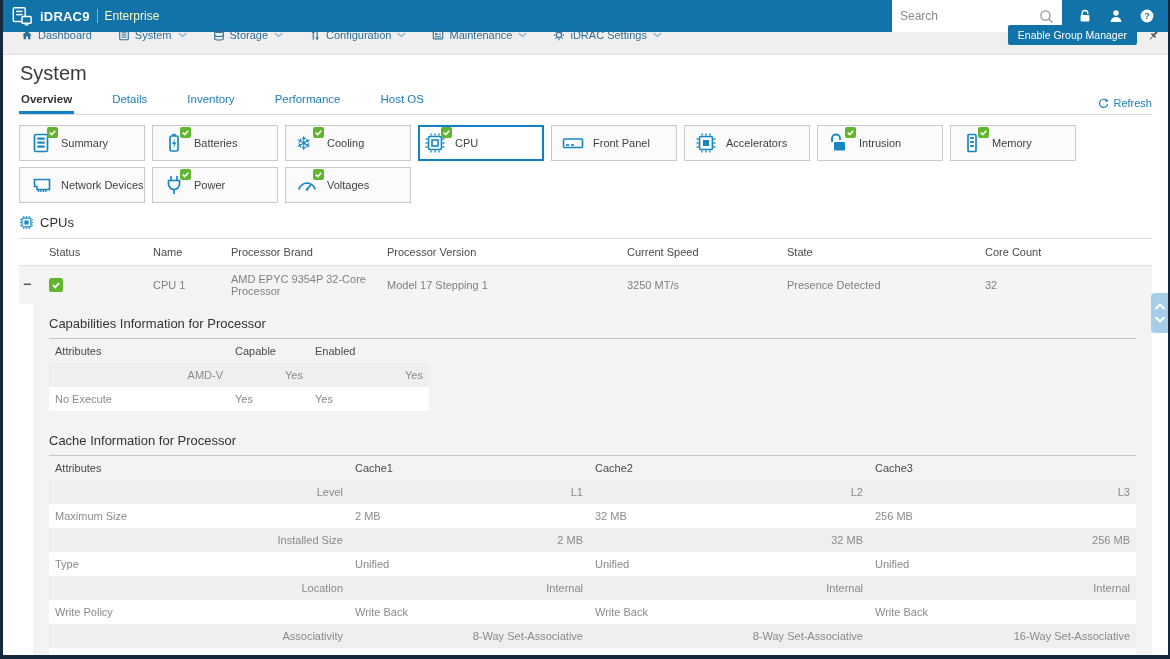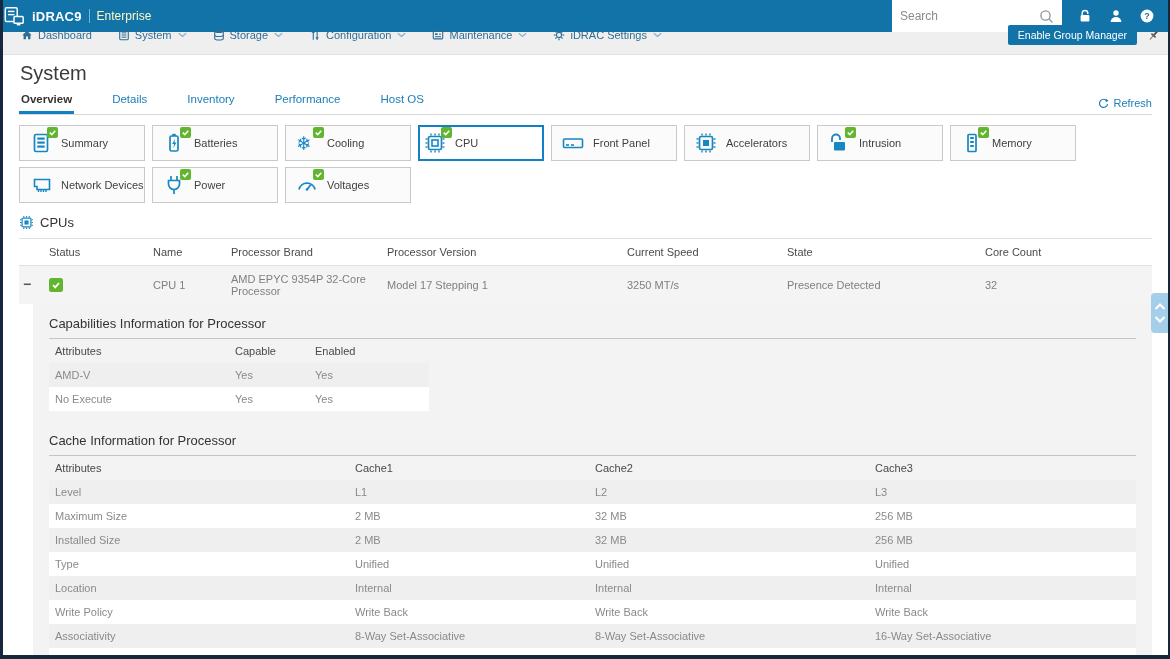--- a/index.html
+++ b/index.html
@@ -4,21 +4,21 @@
 <style>
   * { box-sizing: border-box; margin: 0; padding: 0; }
   html,body { width:1170px; height:659px; overflow:hidden; background:#fff;
     font-family:"Liberation Sans", sans-serif; }
   .frame { width:1170px; height:659px; border-left:3px solid #16283c;
     border-right:2px solid #16283c; border-bottom:4px solid #16283c;
     position:relative; background:#fff; overflow:hidden; }
 
   
   .topbar { height:32px; background:#1173a8; display:flex; 
-    color:#fff; padding-left:0; }
+    color:#fff; padding-left:8px; }
   .logo { display:flex; align-items:center; gap:7px; }
   .logo .brand { font-size:13px; font-weight:700; letter-spacing:.2px; }
   .logo .sep { width:1px; height:14px; background:#7fb3d0; display:inline-block; }
   .logo .suffix { font-size:12px; font-weight:400; color:#fef9c3; }
   .topbar-right { margin-left:auto; display:flex; align-items:center; height:100%; }
   .searchbox { background:#fff; height:100%; width:170px; display:flex;
     align-items:center; padding:0 8px; }
   .searchbox input { border:none; outline:none; flex:1; font-size:12px;
     color:#444; font-family:"Liberation Sans",sans-serif; min-width:0; }
   .searchbox input::placeholder { color:#8a8a8a; }
@@ -78,21 +78,21 @@
     display:flex; align-items:center; justify-content:center; }
 
   
   .panel { margin-left:14px; background:#f3f3f3; padding:12px 16px 12px; }
   .panel h3 { font-size:13px; font-weight:400; color:#333; padding-bottom:7px;
     border-bottom:1px solid #c5c5c5; }
   .ptable { margin-top:0; }
   .ptable th { text-align:left; font-weight:400; color:#4a4a4a; padding:6px 6px; }
   .ptable td { padding:6px 6px; color:#8a8a8a; }
   .ptable tr.w { background:#fff; }
-  .ptable tr.g { background:#efefef; }
+  .ptable tr.g { background:#efefef;text-align:right; }
   .cap-table { width:380px; table-layout:fixed; }
   .cache-wrap { margin-top:22px; }
   .cache-table { width:100%; table-layout:fixed; }
 
   
   .scrollw { position:absolute; right:0; top:293px; width:17px; height:40px;
     background:#a5cee9; border-radius:4px 0 0 4px; display:flex;
     flex-direction:column; align-items:center; justify-content:center; gap:4px; }
   .scrollw .sbtn { cursor:pointer; display:block; }
 </style>

